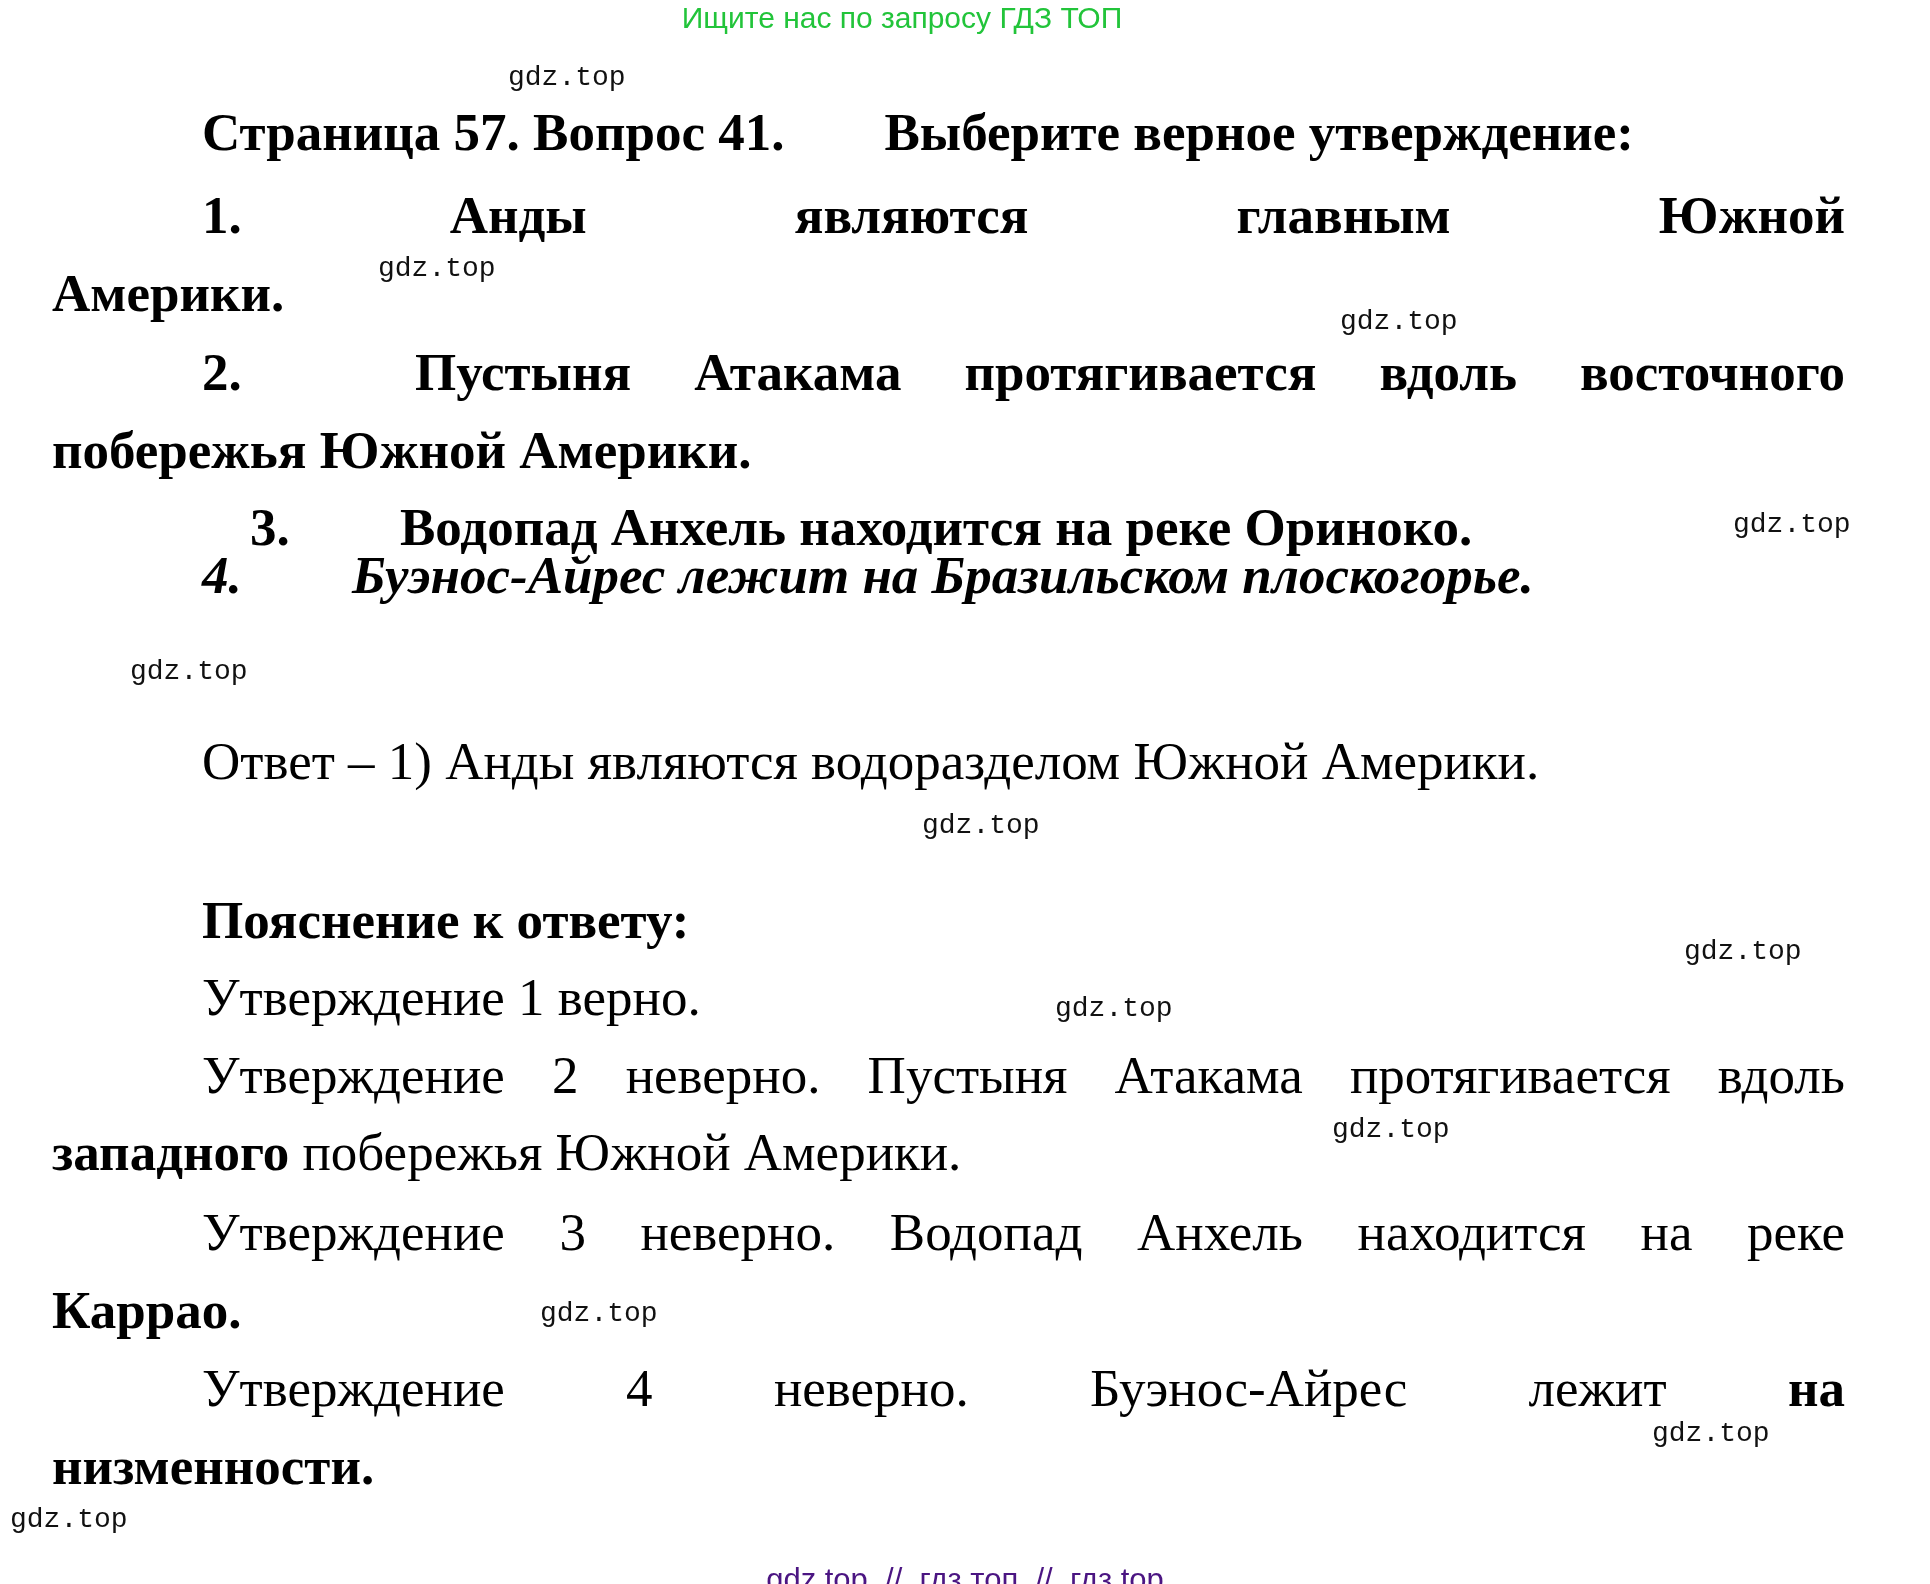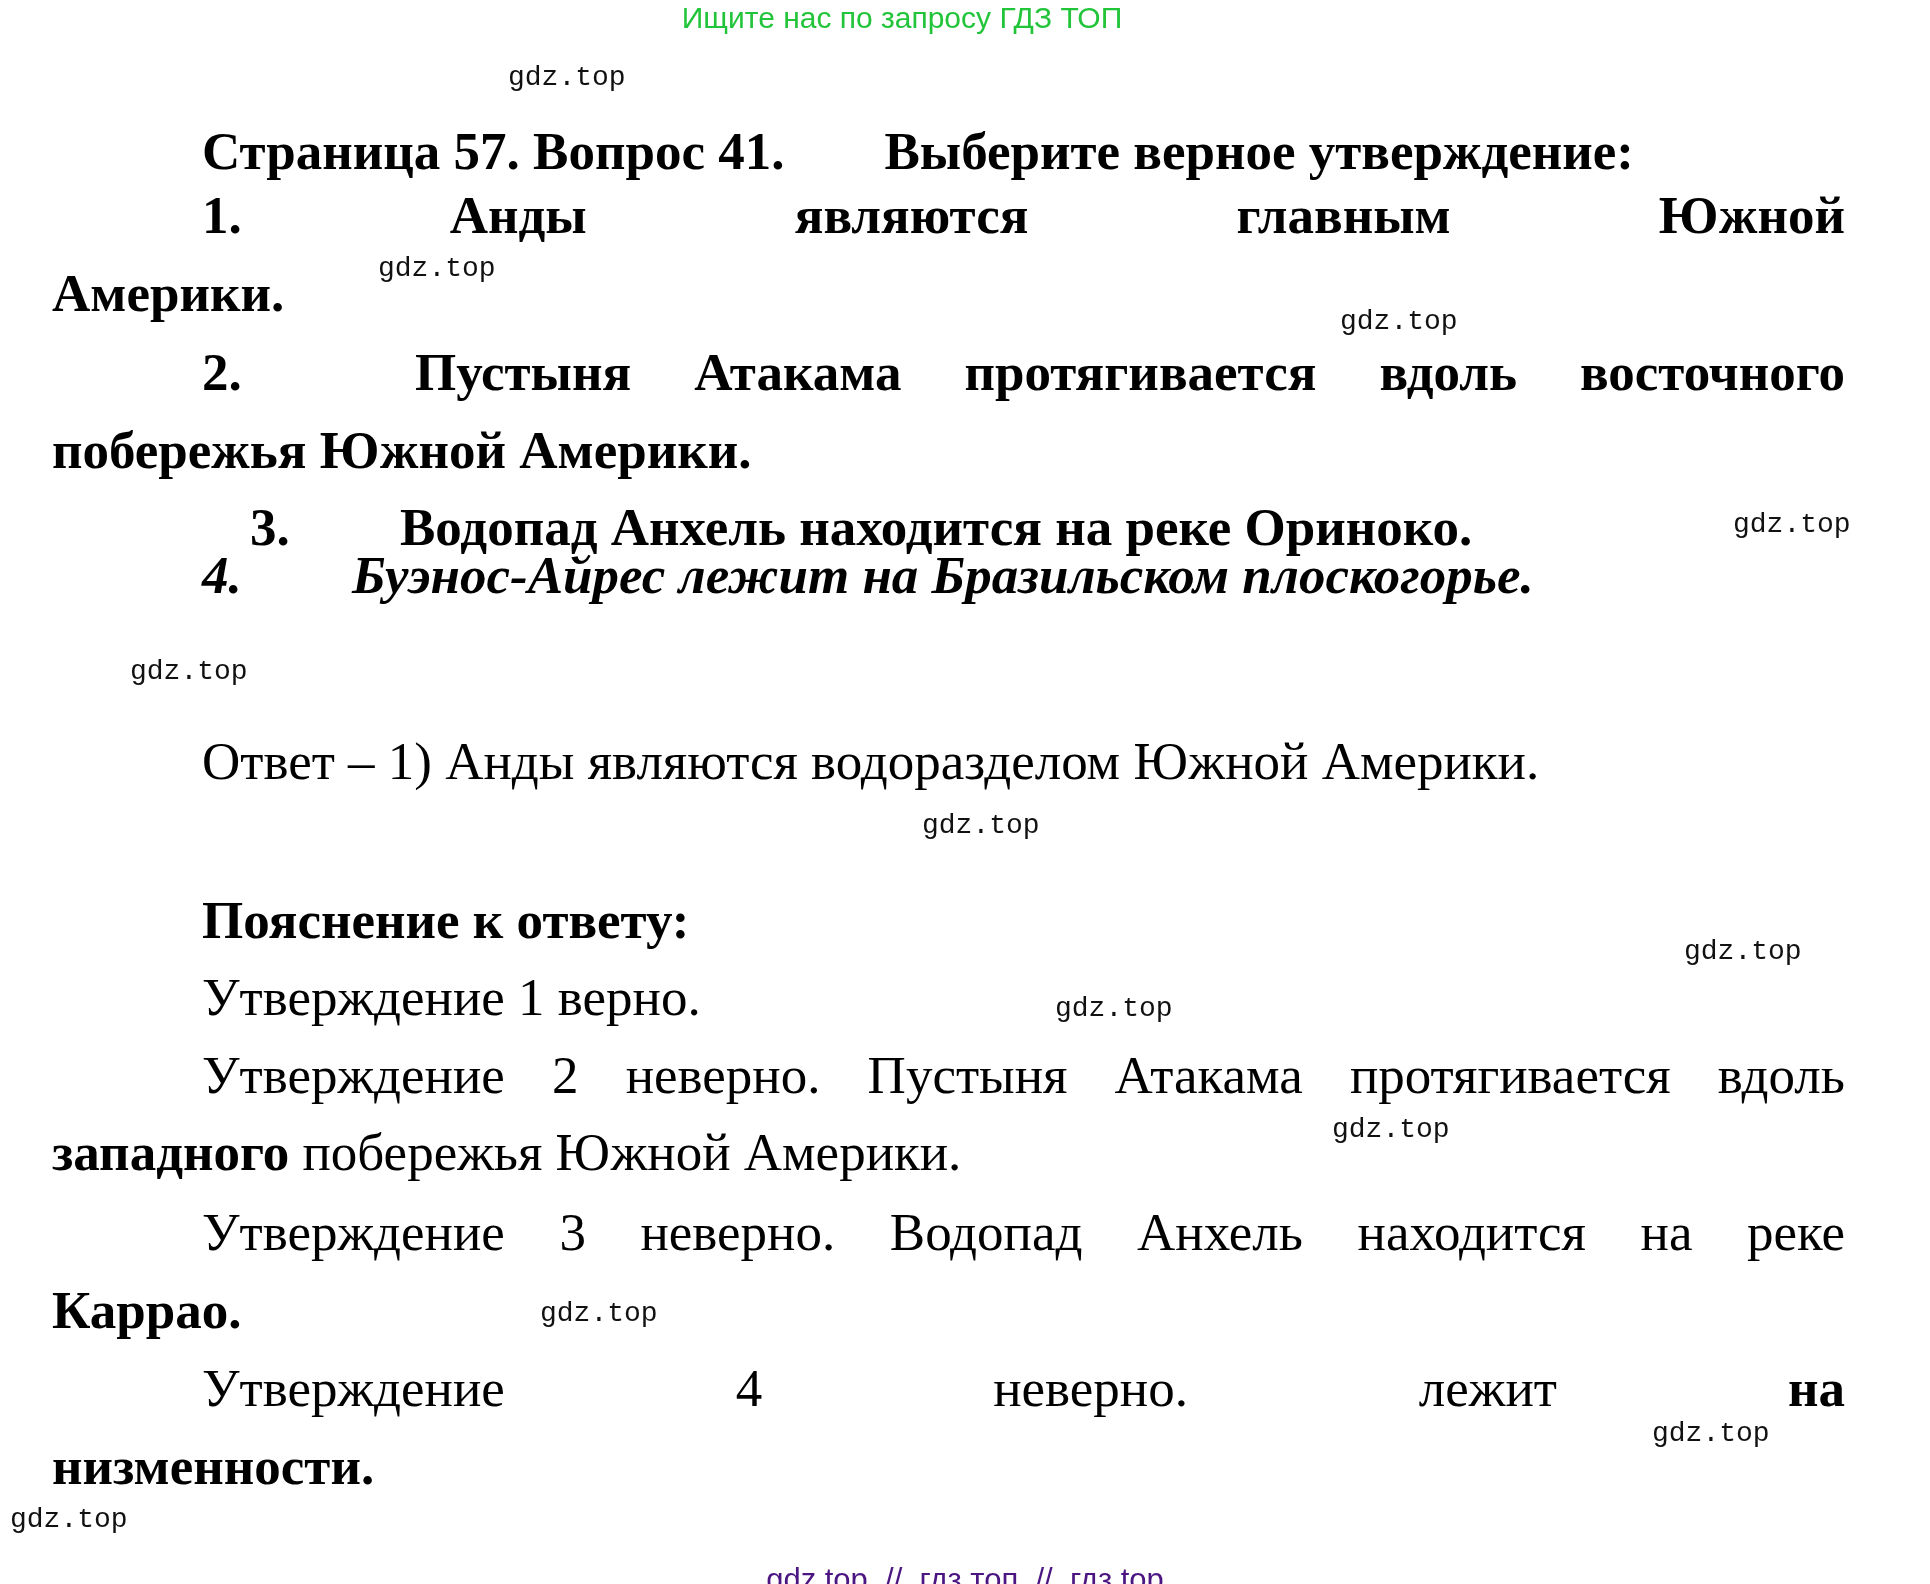--- a/index.html
+++ b/index.html
@@ -10,21 +10,21 @@
   .wm { font-family:Liberation Mono, monospace; font-size:28px; color:#111; line-height:32px; }
   .serif { font-family:"Liberation Serif", serif; font-size:53px; color:#000; line-height:60px; }
   .b { font-weight:bold; }
   .num { display:inline-block; width:150px; }
 </style>
 </head>
 <body>
 
 <div class="abs hdr">Ищите нас по запросу ГДЗ ТОП</div>
 
-<div class="abs serif b" style="left:202px; top:121px;">
+<div class="abs serif b" style="left:202px; top:102px;">
   <span>Страница 57. Вопрос 41.</span><span style="display:inline-block;width:100px;"></span><span>Выберите верное утверждение:</span>
 </div>
 
 <div class="serif b" style="position:absolute; left:202px; top:185px; width:1643px; display:flex; justify-content:space-between;">
   <span>1.</span>
   <span>Анды</span>
   <span>являются</span>
   <span>главным</span>
   <span>Южной</span>
 </div>
@@ -76,20 +76,21 @@
   <span>находится</span>
   <span>на</span>
   <span>реке</span>
 </div>
 <div class="abs serif b" style="left:52px; top:1280px;">Каррао.</div>
 
 <div class="serif" style="position:absolute; left:202px; top:1358px; width:1643px; display:flex; justify-content:space-between;">
   <span>Утверждение</span>
   <span>4</span>
   <span>неверно.</span>
+  <span>Буэнос-Айрес</span>
   <span>лежит</span>
   <span class="b">на</span>
 </div>
 <div class="abs serif b" style="left:52px; top:1436px;">низменности.</div>
 
 <div class="abs wm" style="left:508px; top:62px;">gdz.top</div>
 <div class="abs wm" style="left:378px; top:253px;">gdz.top</div>
 <div class="abs wm" style="left:1340px; top:306px;">gdz.top</div>
 <div class="abs wm" style="left:1733px; top:509px;">gdz.top</div>
 <div class="abs wm" style="left:130px; top:656px;">gdz.top</div>

